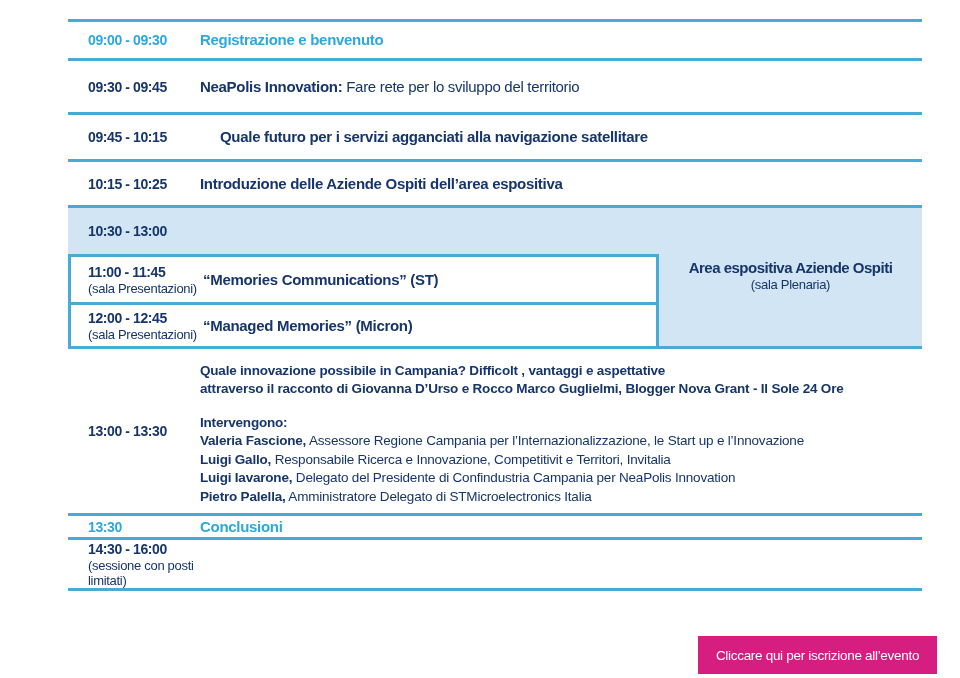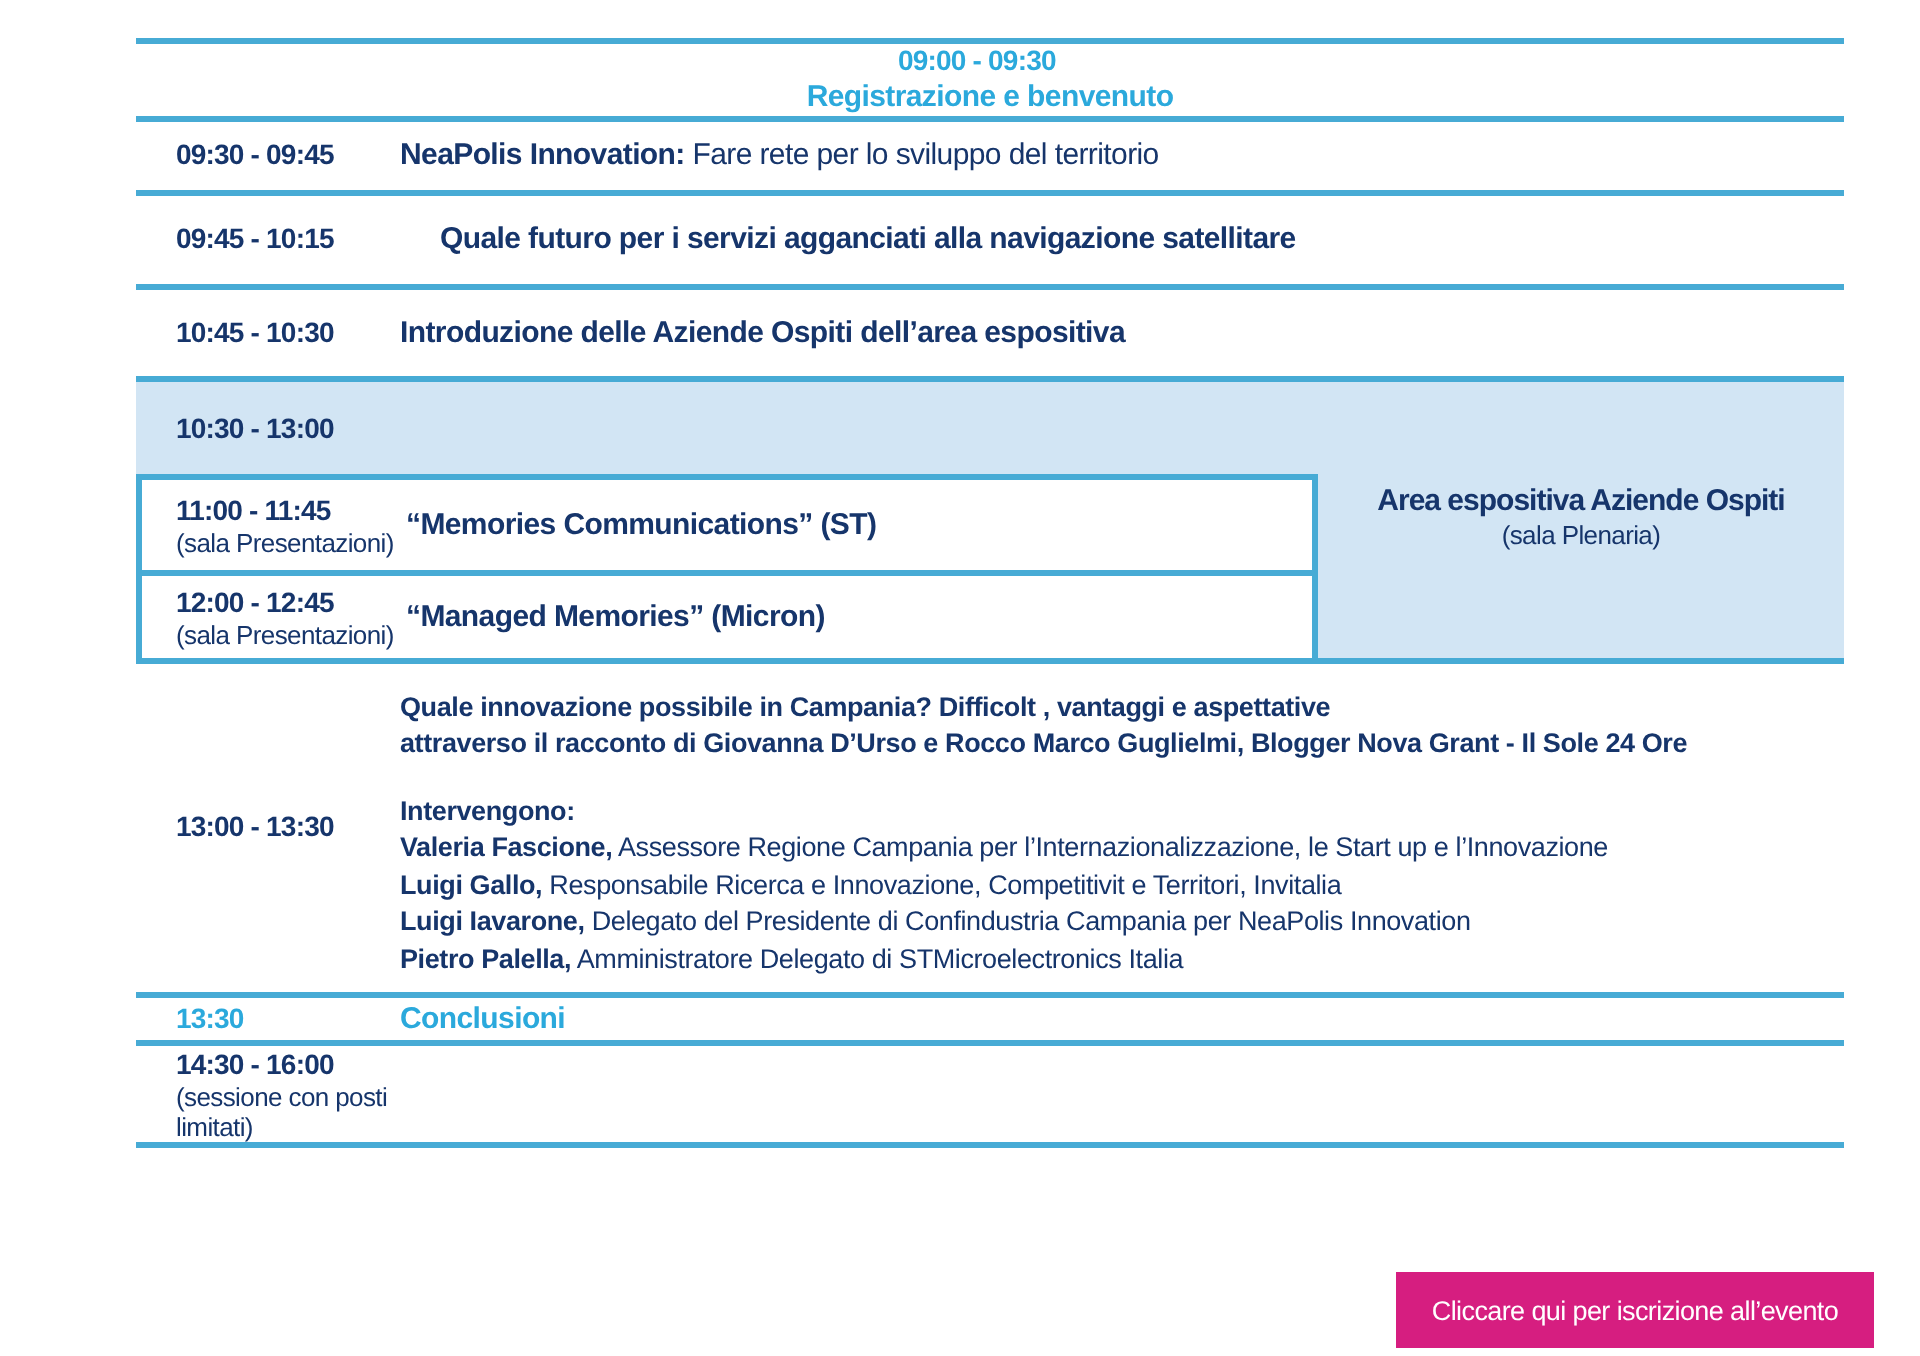--- a/index.html
+++ b/index.html
@@ -3,22 +3,22 @@
 <meta charset="utf-8">
 <style>
   html,body{margin:0;padding:0;}
   body{
     width:960px;height:678px;background:#ffffff;position:relative;overflow:hidden;
     font-family:"Liberation Sans", sans-serif;
     color:var(--navy,#16356B);
   }
   .sheet{position:absolute;left:68px;top:19px;width:854px;}
   .row{display:flex;align-items:center;border-top:3px solid var(--cyan_line,#47ABD5);box-sizing:border-box;}
-  .r1{height:39px;flex-direction:column;}
-  .r2{height:37px;justify-content:flex-end;}
+  .r1{height:39px;}
+  .r2{height:54px;justify-content:flex-end;}
   .r3{height:47px;gap:20px;}
   .r4{height:46px;}
   .r-panel{height:167px;align-items:center;}
   .r7{height:24px;}
   .r8{height:51px;}
   .row-end{border-top:3px solid var(--cyan_line,#47ABD5);height:0;}
   .cell{box-sizing:border-box;}
   .time-cell{width:132px;padding-left:20px;flex:none;}
   .desc{flex:1;min-width:0;}
   .time{font-size:14px;font-weight:bold;letter-spacing:-0.4px;white-space:nowrap;}
@@ -80,21 +80,21 @@
     <div class="cell time-cell">
       <span class="time navy">09:45 - 10:15</span>
     </div>
     <div class="cell desc">
       <span class="title">Quale futuro per i servizi agganciati alla navigazione satellitare</span>
     </div>
   </div>
 
   <div class="row r4">
     <div class="cell time-cell">
-      <span class="time navy">10:45 - 10:30</span>
+      <span class="time navy">10:15 - 10:25</span>
     </div>
     <div class="cell desc">
       <span class="title">Introduzione delle Aziende Ospiti dell’area espositiva</span>
     </div>
   </div>
 
   <div class="blue-section">
     <div class="blue-label">
       <span class="time navy">10:30 - 13:00</span>
     </div>

